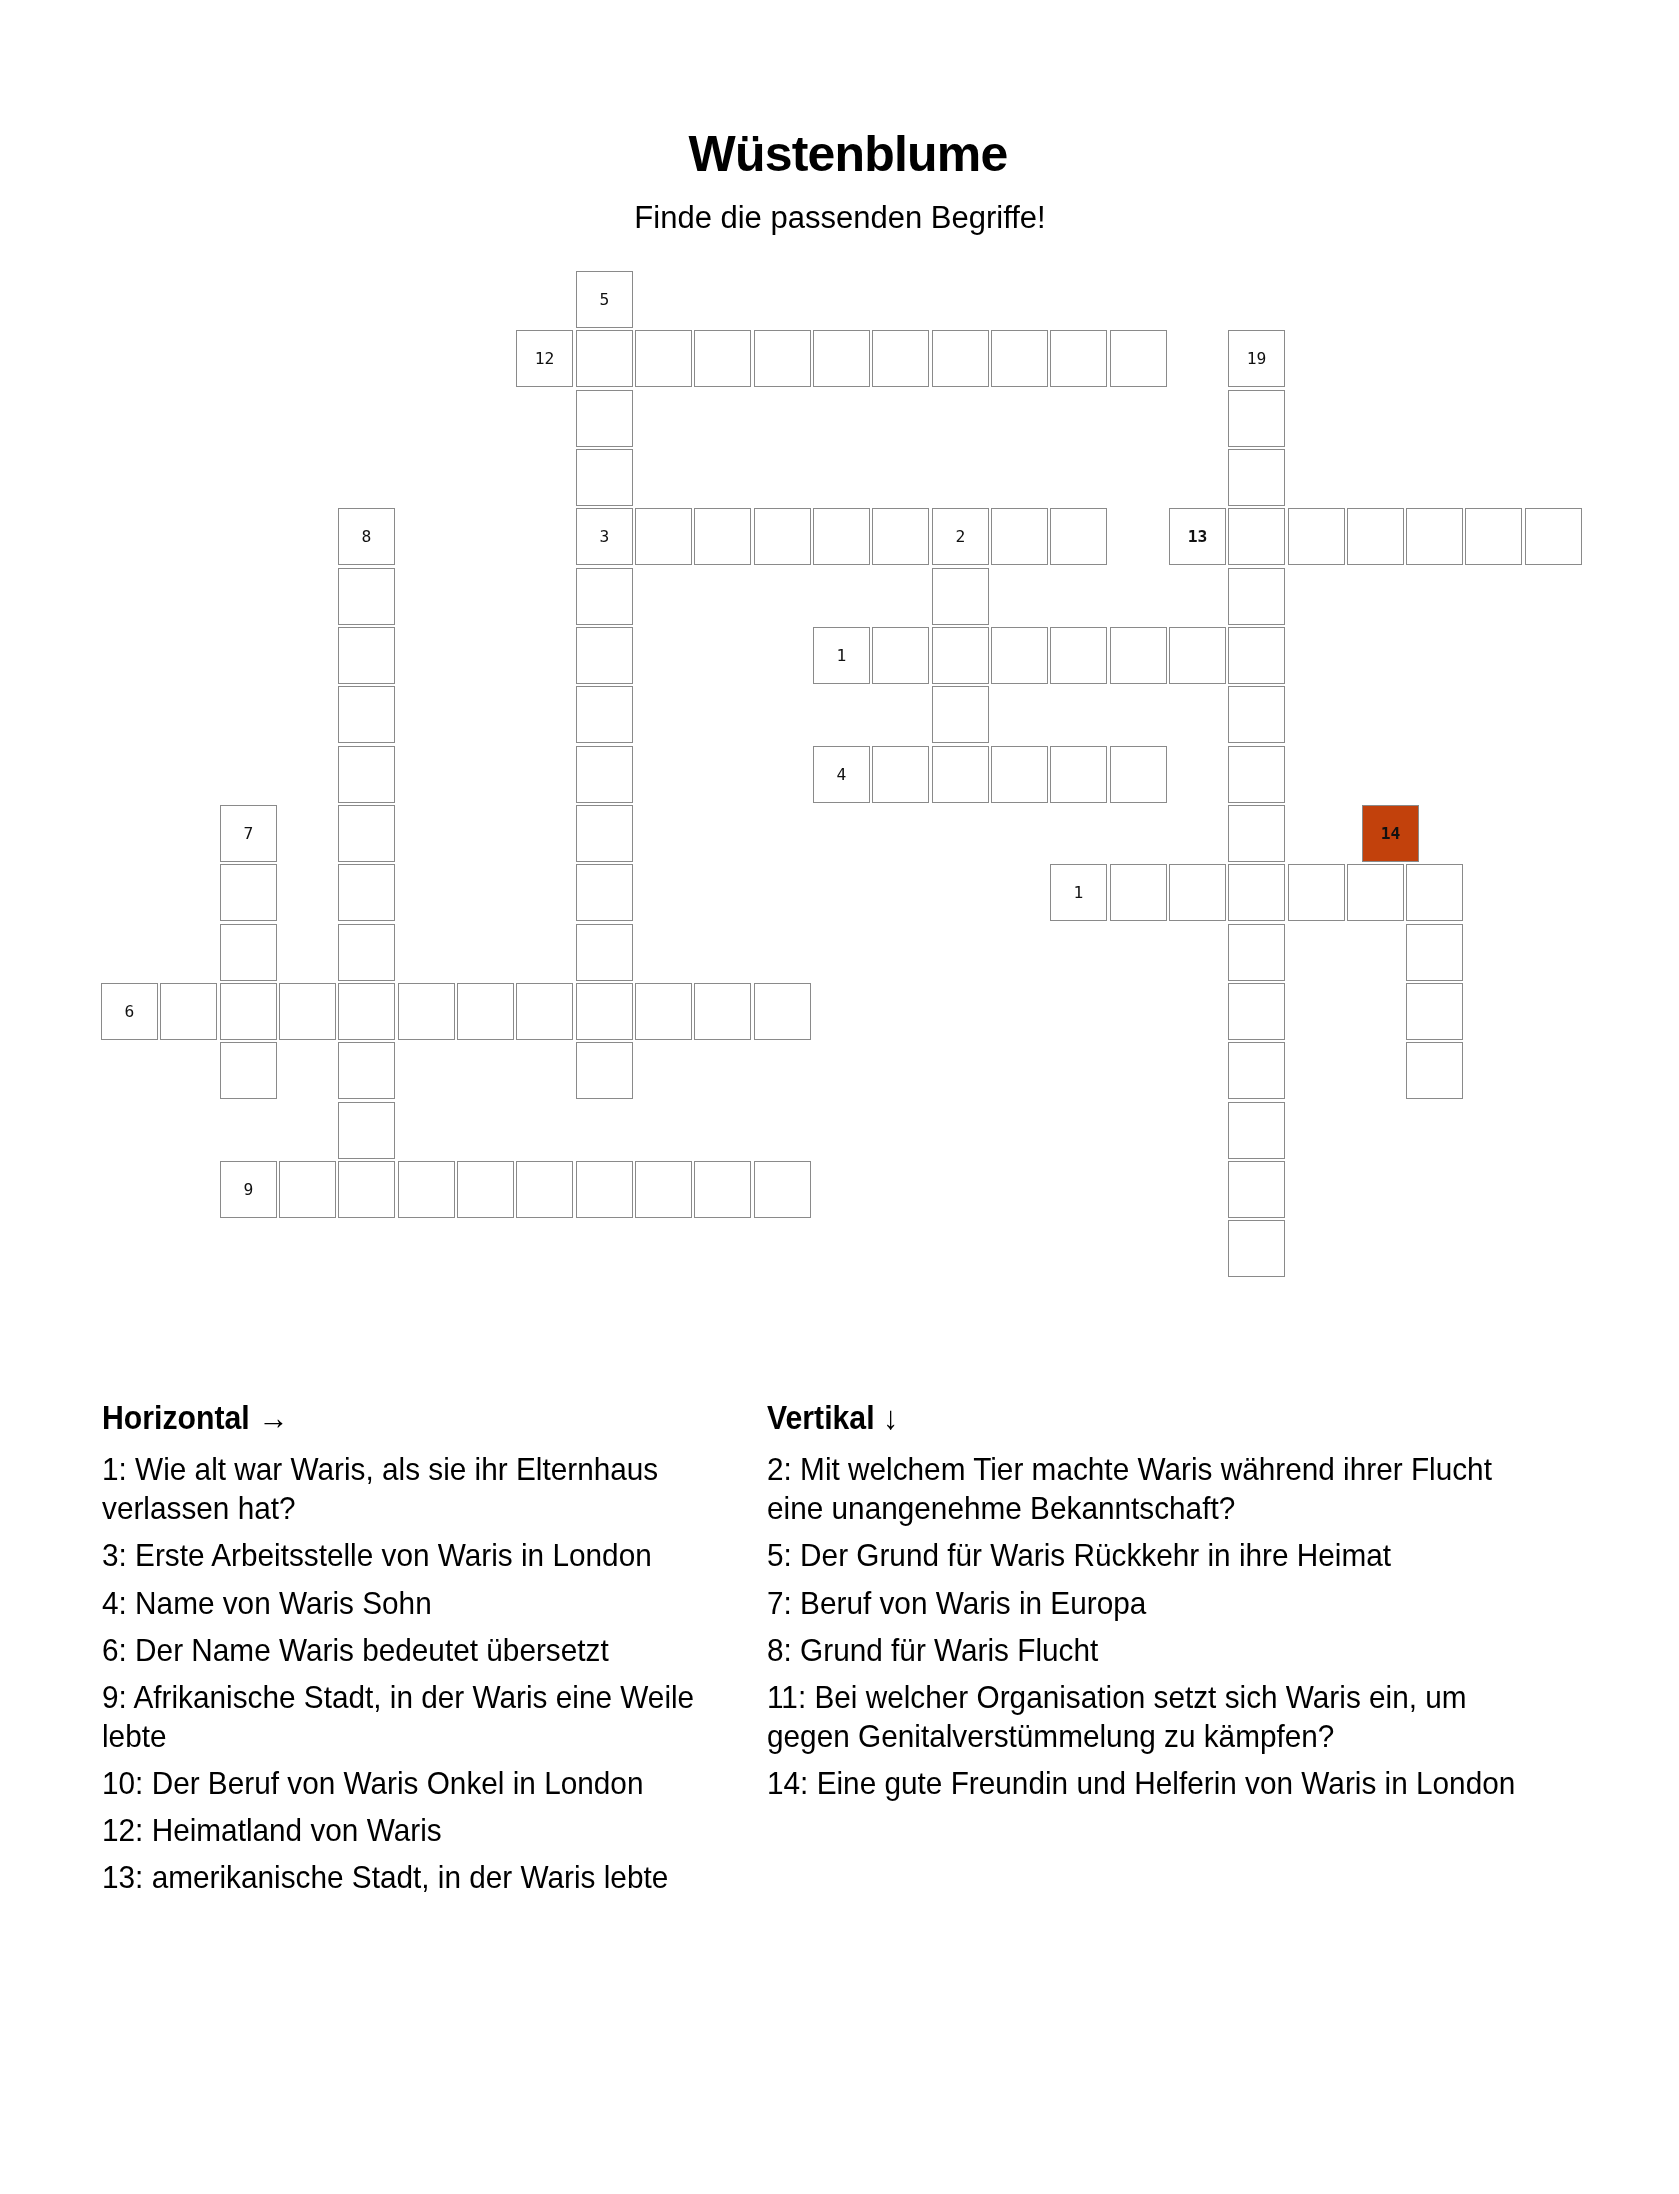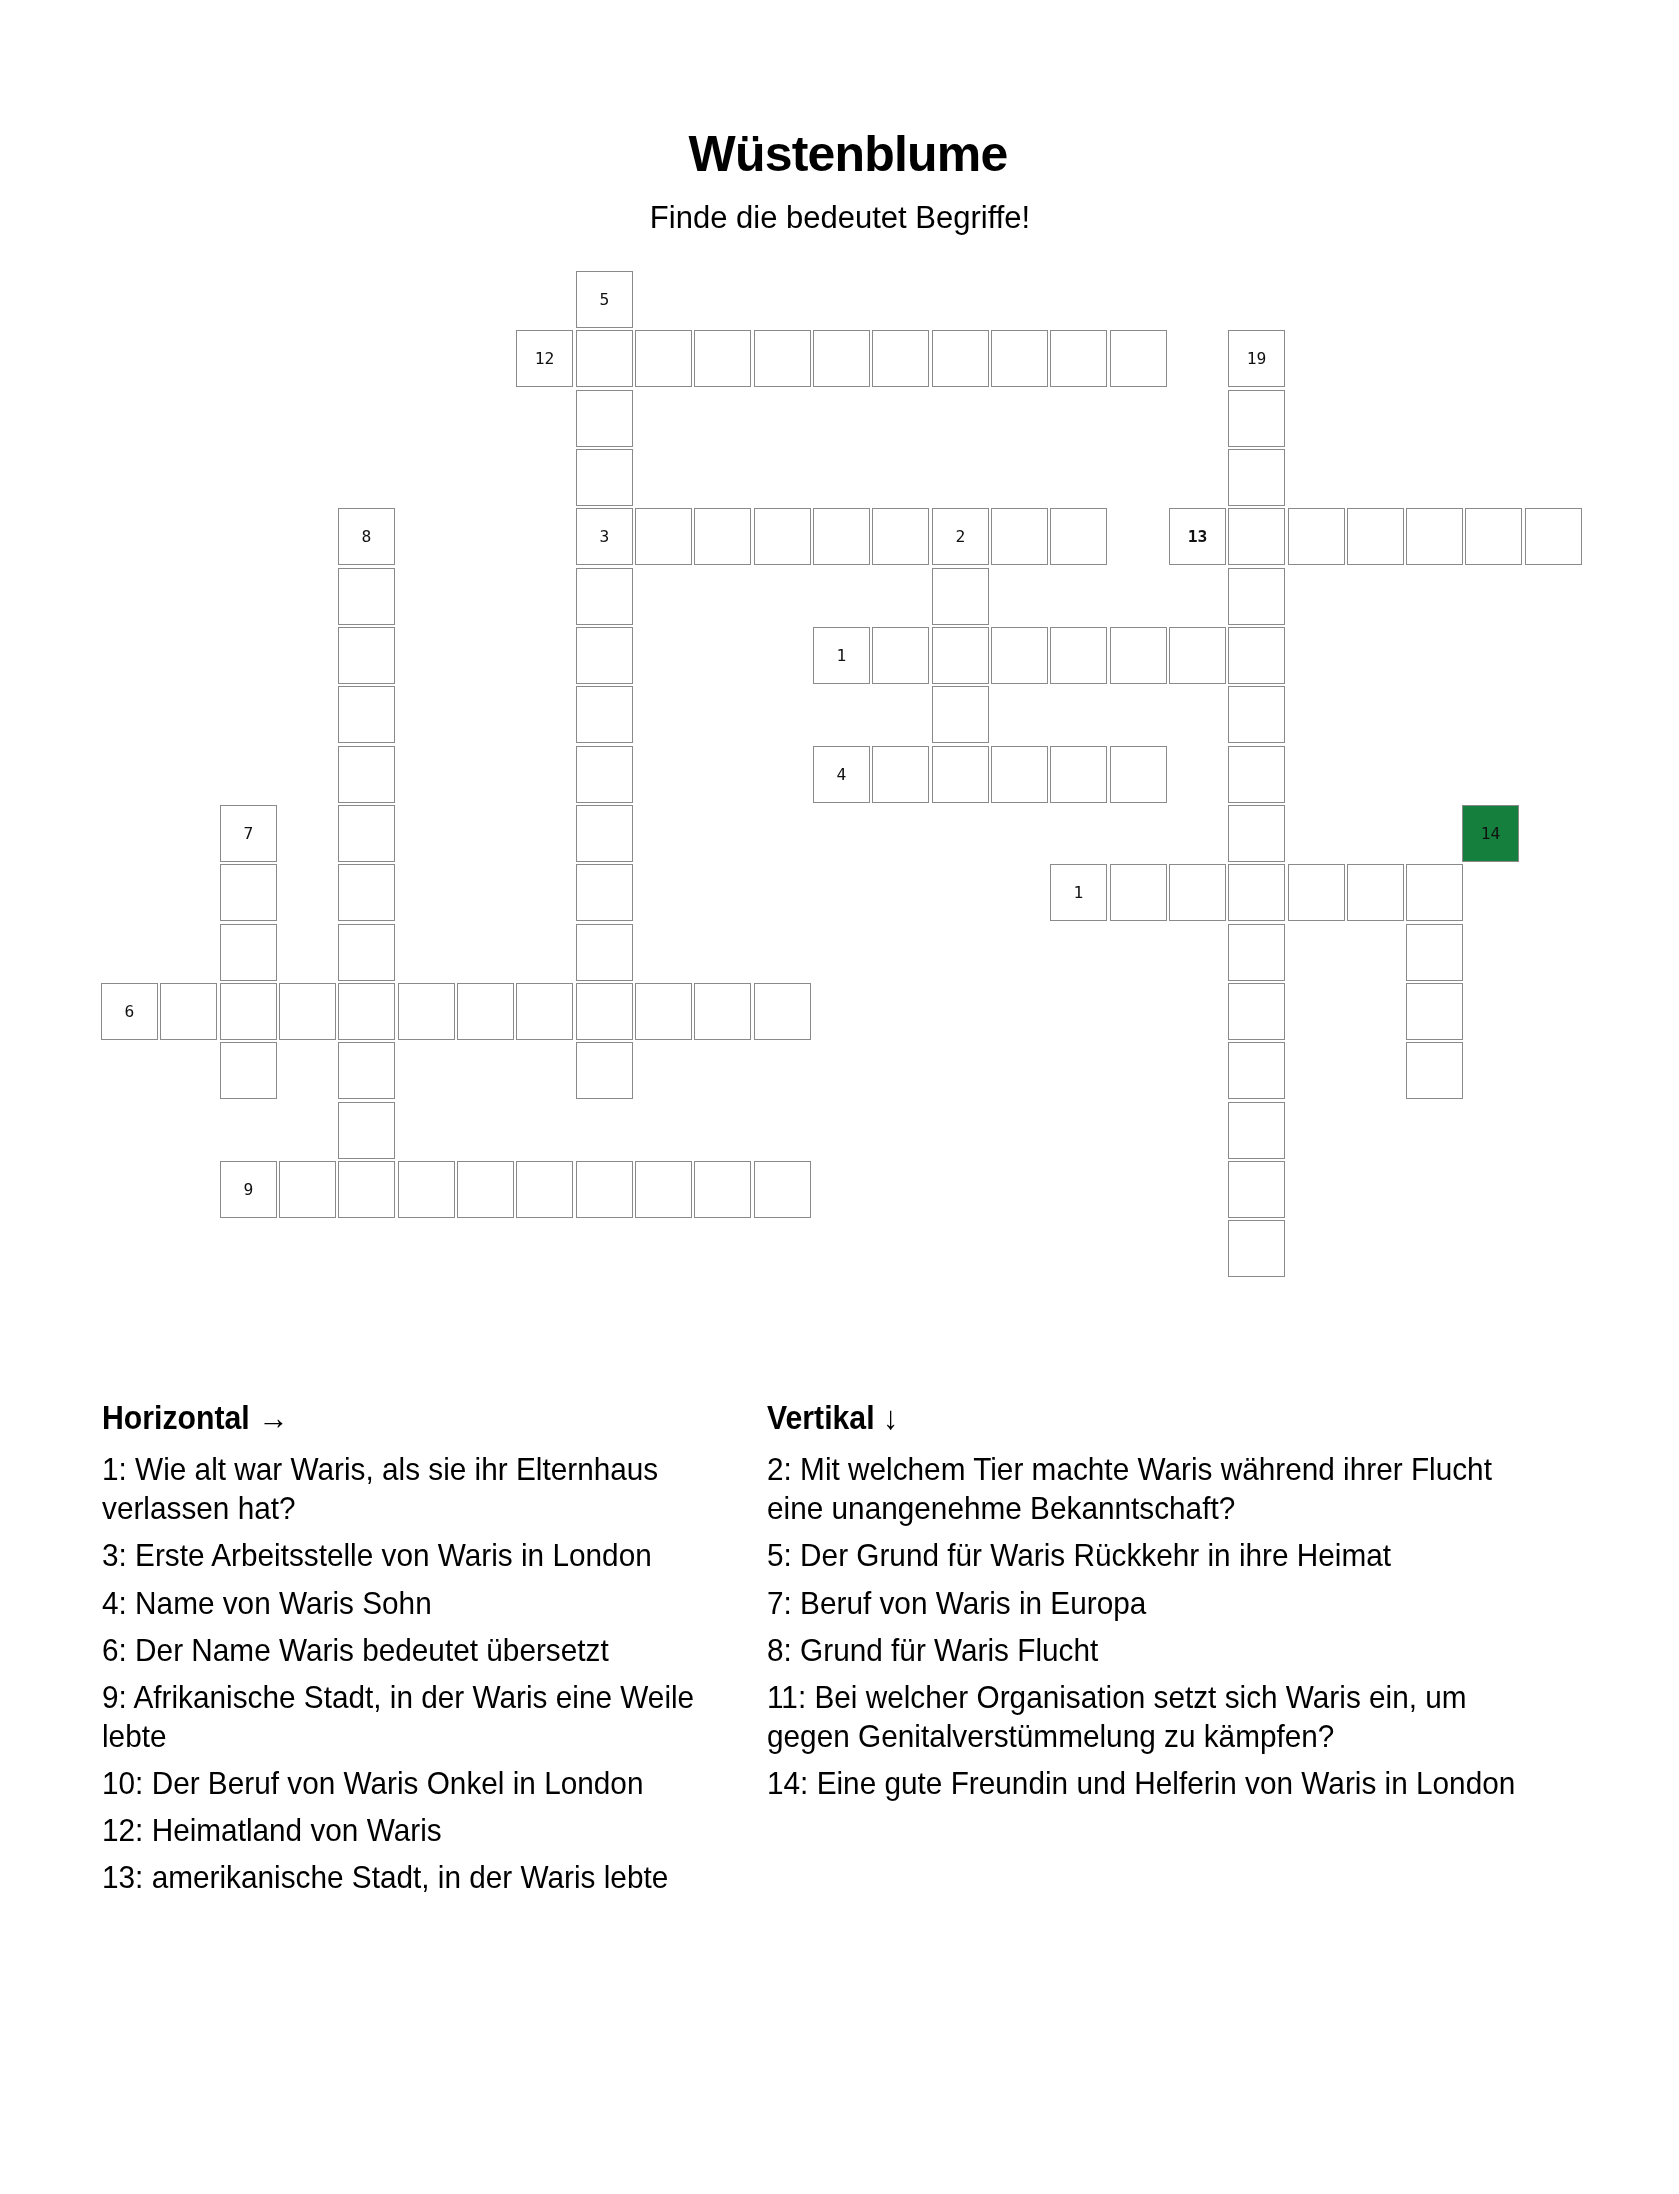--- a/index.html
+++ b/index.html
@@ -52,21 +52,21 @@
   .clue {
     font-size: 32px; line-height: 39px;
     margin: 0 0 8.1px 0;
     white-space: pre-line;
   }
 </style>
 </head>
 <body>
 
 <h1 class="page-title">Wüstenblume</h1>
-<div class="page-subtitle">Finde die bedeutet Begriffe!</div>
+<div class="page-subtitle">Finde die passenden Begriffe!</div>
 
 <div id="grid">
     <div class="cell" style="left: 475px; top: 0px; border: 1.6px solid rgb(138, 138, 138); background: rgb(255, 255, 255);">
       <span class="cell-num">5</span>
     </div>
     <div class="cell" style="left: 475px; top: 59px; border: 1.6px solid rgb(138, 138, 138); background: rgb(255, 255, 255);"></div>
     <div class="cell" style="left: 475px; top: 119px; border: 1.6px solid rgb(138, 138, 138); background: rgb(255, 255, 255);"></div>
     <div class="cell" style="left: 475px; top: 178px; border: 1.6px solid rgb(138, 138, 138); background: rgb(255, 255, 255);"></div>
     <div class="cell" style="left: 475px; top: 237px; border: 1.6px solid rgb(138, 138, 138); background: rgb(255, 255, 255);">
       <span class="cell-num">3</span>
@@ -161,21 +161,21 @@
     <div class="cell" style="left: 890px; top: 475px; border: 1.6px solid rgb(138, 138, 138); background: rgb(255, 255, 255);"></div>
     <div class="cell" style="left: 949px; top: 475px; border: 1.6px solid rgb(138, 138, 138); background: rgb(255, 255, 255);"></div>
     <div class="cell" style="left: 1009px; top: 475px; border: 1.6px solid rgb(138, 138, 138); background: rgb(255, 255, 255);"></div>
     <div class="cell" style="left: 119px; top: 534px; border: 1.6px solid rgb(138, 138, 138); background: rgb(255, 255, 255);">
       <span class="cell-num">7</span>
     </div>
     <div class="cell" style="left: 119px; top: 593px; border: 1.6px solid rgb(138, 138, 138); background: rgb(255, 255, 255);"></div>
     <div class="cell" style="left: 119px; top: 653px; border: 1.6px solid rgb(138, 138, 138); background: rgb(255, 255, 255);"></div>
     <div class="cell" style="left: 119px; top: 712px; border: 1.6px solid rgb(138, 138, 138); background: rgb(255, 255, 255);"></div>
     <div class="cell" style="left: 119px; top: 771px; border: 1.6px solid rgb(138, 138, 138); background: rgb(255, 255, 255);"></div>
-    <div class="cell" style="left: 1361px; top: 534px; border: 1.6px solid rgb(138, 138, 138); background: #15803d;">
+    <div class="cell" style="left: 1261px; top: 534px; border: 1.6px solid rgb(138, 138, 138); background: #c2410c; font-weight: bold;">
       <span class="cell-num">14</span>
     </div>
     <div class="cell" style="left: 1305px; top: 593px; border: 1.6px solid rgb(138, 138, 138); background: rgb(255, 255, 255);"></div>
     <div class="cell" style="left: 1305px; top: 653px; border: 1.6px solid rgb(138, 138, 138); background: rgb(255, 255, 255);"></div>
     <div class="cell" style="left: 1305px; top: 712px; border: 1.6px solid rgb(138, 138, 138); background: rgb(255, 255, 255);"></div>
     <div class="cell" style="left: 1305px; top: 771px; border: 1.6px solid rgb(138, 138, 138); background: rgb(255, 255, 255);"></div>
     <div class="cell" style="left: 949px; top: 593px; border: 1.6px solid rgb(138, 138, 138); background: rgb(255, 255, 255);">
       <span class="cell-num">1</span>
     </div>
     <div class="cell" style="left: 1009px; top: 593px; border: 1.6px solid rgb(138, 138, 138); background: rgb(255, 255, 255);"></div>

